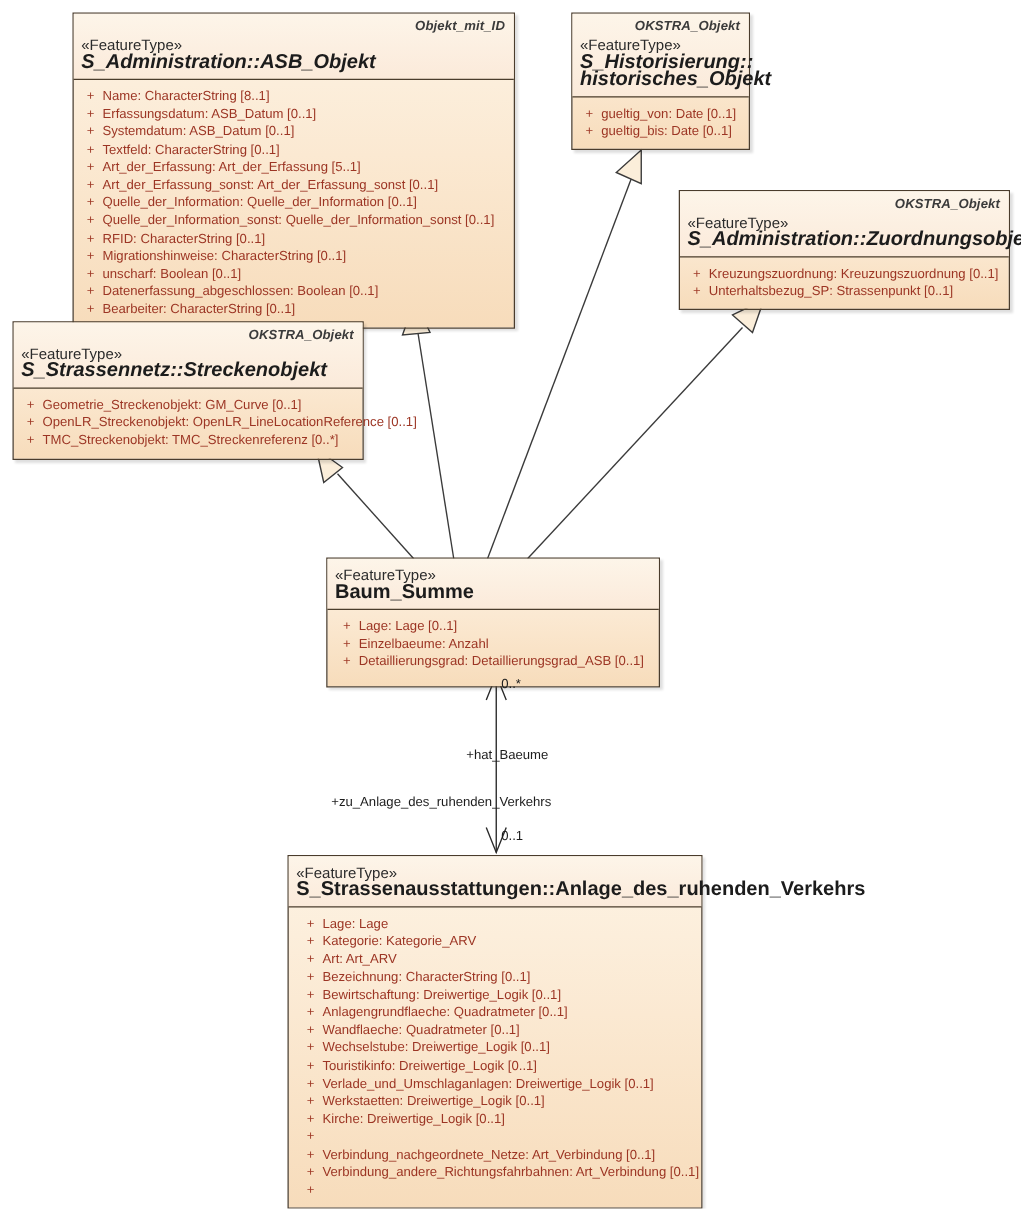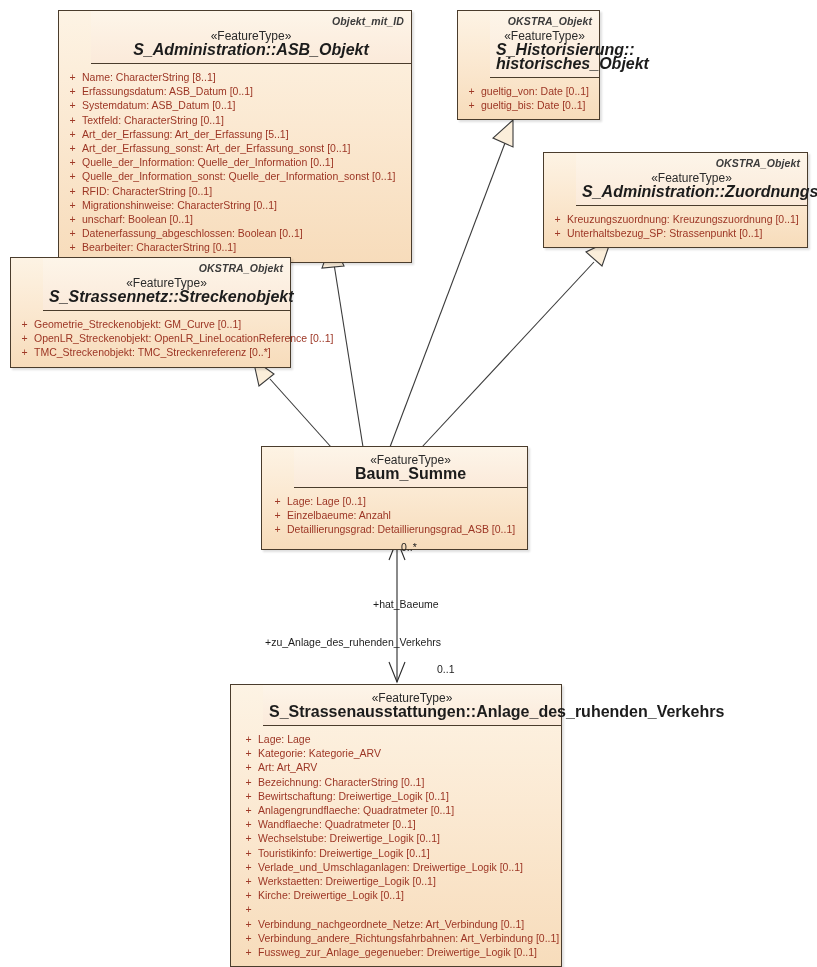--- a/index.html
+++ b/index.html
@@ -34,22 +34,20 @@
     background: linear-gradient(180deg, #fdf3e4 0%, #fbe9d2 45%, #f7dcbb 100%);
     box-shadow: 2px 2px 2px rgba(0,0,0,0.13);
     z-index: 2;
   }
   .uml-header {
     position: relative;
     box-sizing: border-box;
     border-bottom: 1px solid #4a3c2c;
     background: linear-gradient(180deg, #fdf5e9 0%, #fbeada 100%);
     padding: 4px 6px 6px 6px;
-    text-align: center;
-    margin-left: 32px;
   }
   .pkg-tag {
     position: absolute;
     right: 7px;
     top: 4px;
     font-size: 10.5px;
     font-style: italic;
     font-weight: bold;
     color: #3b3b3b;
     letter-spacing: 0.1px;
@@ -341,23 +339,22 @@
       <div class="attr">
           <span class="vis">+</span>
           <span class="sig">Verbindung_nachgeordnete_Netze: Art_Verbindung [0..1]</span>
         </div>
       <div class="attr">
           <span class="vis">+</span>
           <span class="sig">Verbindung_andere_Richtungsfahrbahnen: Art_Verbindung [0..1]</span>
         </div>
       <div class="attr">
           <span class="vis">+</span>
-          <span class="sig">Fussweg_zur_Anlage_gegenueber: Dreiwertige_Logik [0..1]</span>
         </div>
     </div>
   </div>
 
   <div class="mult-label" style="left:401px; top:541px;">0..*</div>
   <div class="assoc-label" style="left:373px; top:570px;margin-top:28px;">+hat_Baeume</div>
   <div class="assoc-label" style="left:265px; top:636px;">+zu_Anlage_des_ruhenden_Verkehrs</div>
-  <div class="mult-label" style="left:401px; top:663px;margin-left:36px;">0..1</div>
+  <div class="mult-label" style="left:401px; top:663px;">0..1</div>
 
 </div>
 
 </body></html>

